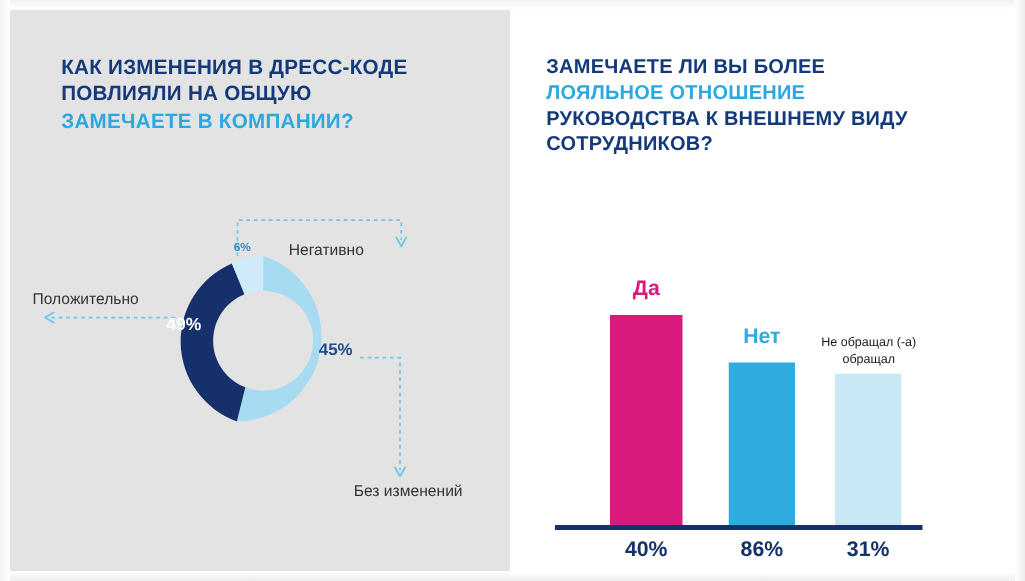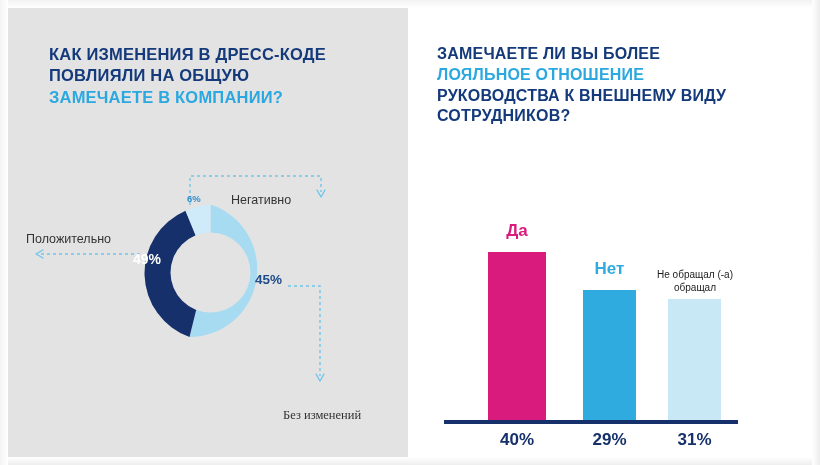--- a/index.html
+++ b/index.html
@@ -100,21 +100,21 @@
   .pct-6  { left: 187px; top: 193px; font-size: 9.5px;  color: #2e8fcb; }
 
   .donut-label {
     position: absolute;
     color: #333333;
     font-size: 12.5px;
     white-space: nowrap;
   }
   .lbl-positive { left: 26px;  top: 232px; }
   .lbl-negative { left: 231px; top: 193px; }
-  .lbl-nochange { left: 283px; top: 408px; font-family: Liberation Serif, serif; }
+  .lbl-nochange { left: 283px; top: 386px; }
 
   .connector { position: absolute; left: 0; top: 0; width: 410px; height: 465px; pointer-events: none; }
 
   
   .bars-area {
     position: absolute;
     left: 440px;
     top: 185px;
     width: 300px;
     height: 230px;
@@ -232,21 +232,21 @@
       <span>обращал</span>
     </div>
 
     <div class="bar bar-1"></div>
     <div class="bar bar-2"></div>
     <div class="bar bar-3"></div>
 
     <div class="baseline"></div>
 
     <div class="bar-value value-1">40%</div>
-    <div class="bar-value value-2">29%</div>
+    <div class="bar-value value-2">86%</div>
     <div class="bar-value value-3">31%</div>
   </div>
 
   <div class="edge-top"></div>
   <div class="edge-bottom"></div>
   <div class="edge-left"></div>
   <div class="edge-right"></div>
 
 </div>
 

